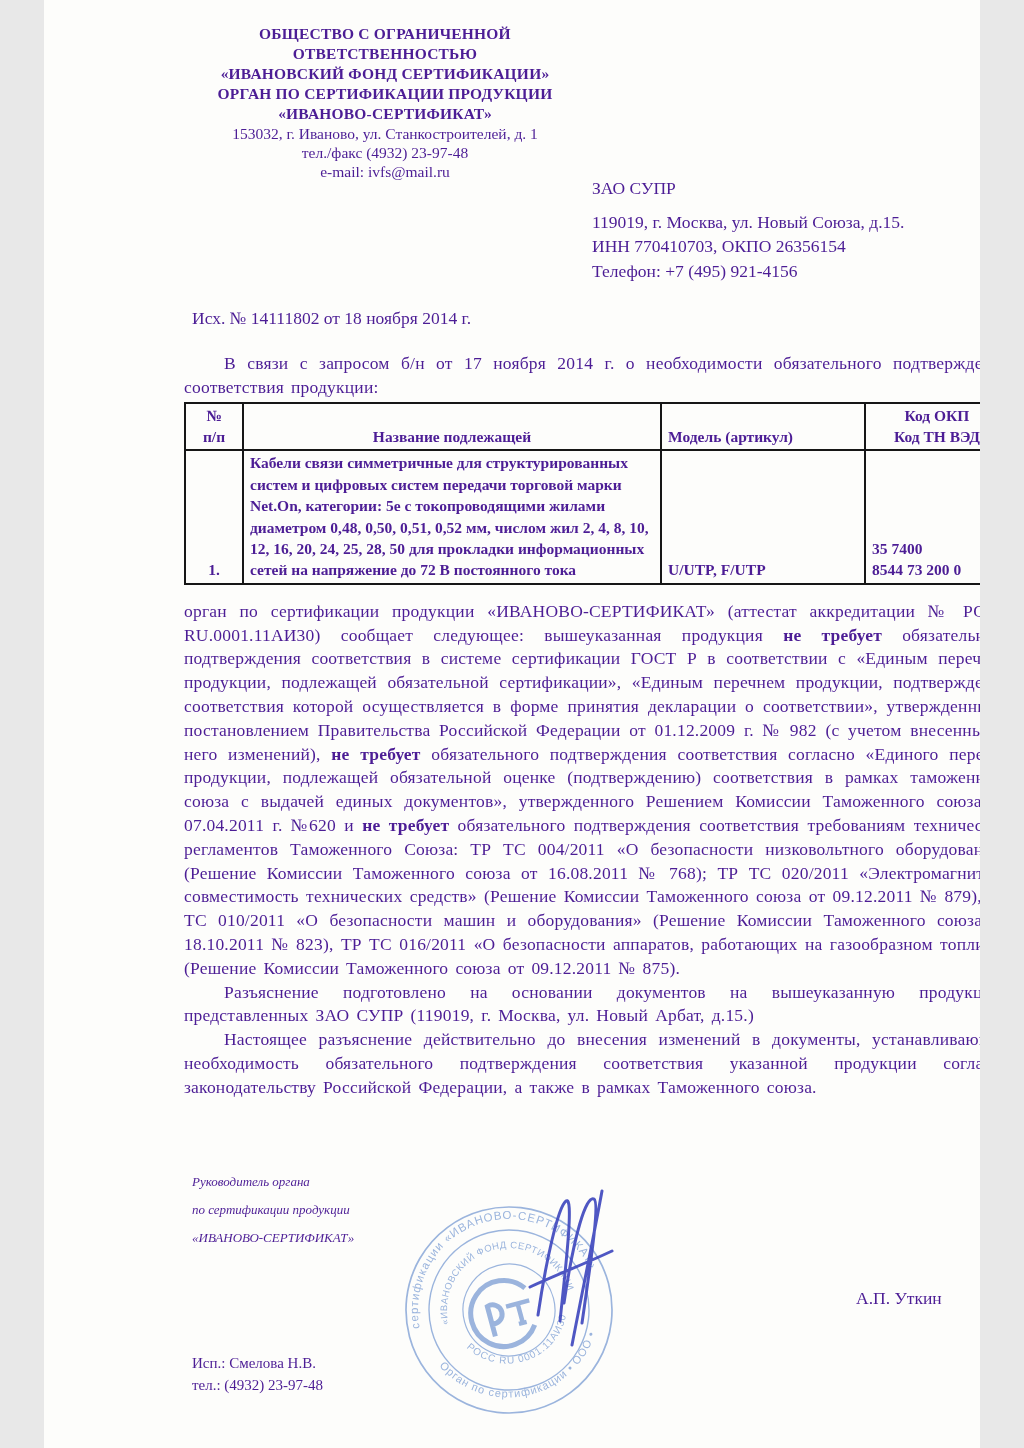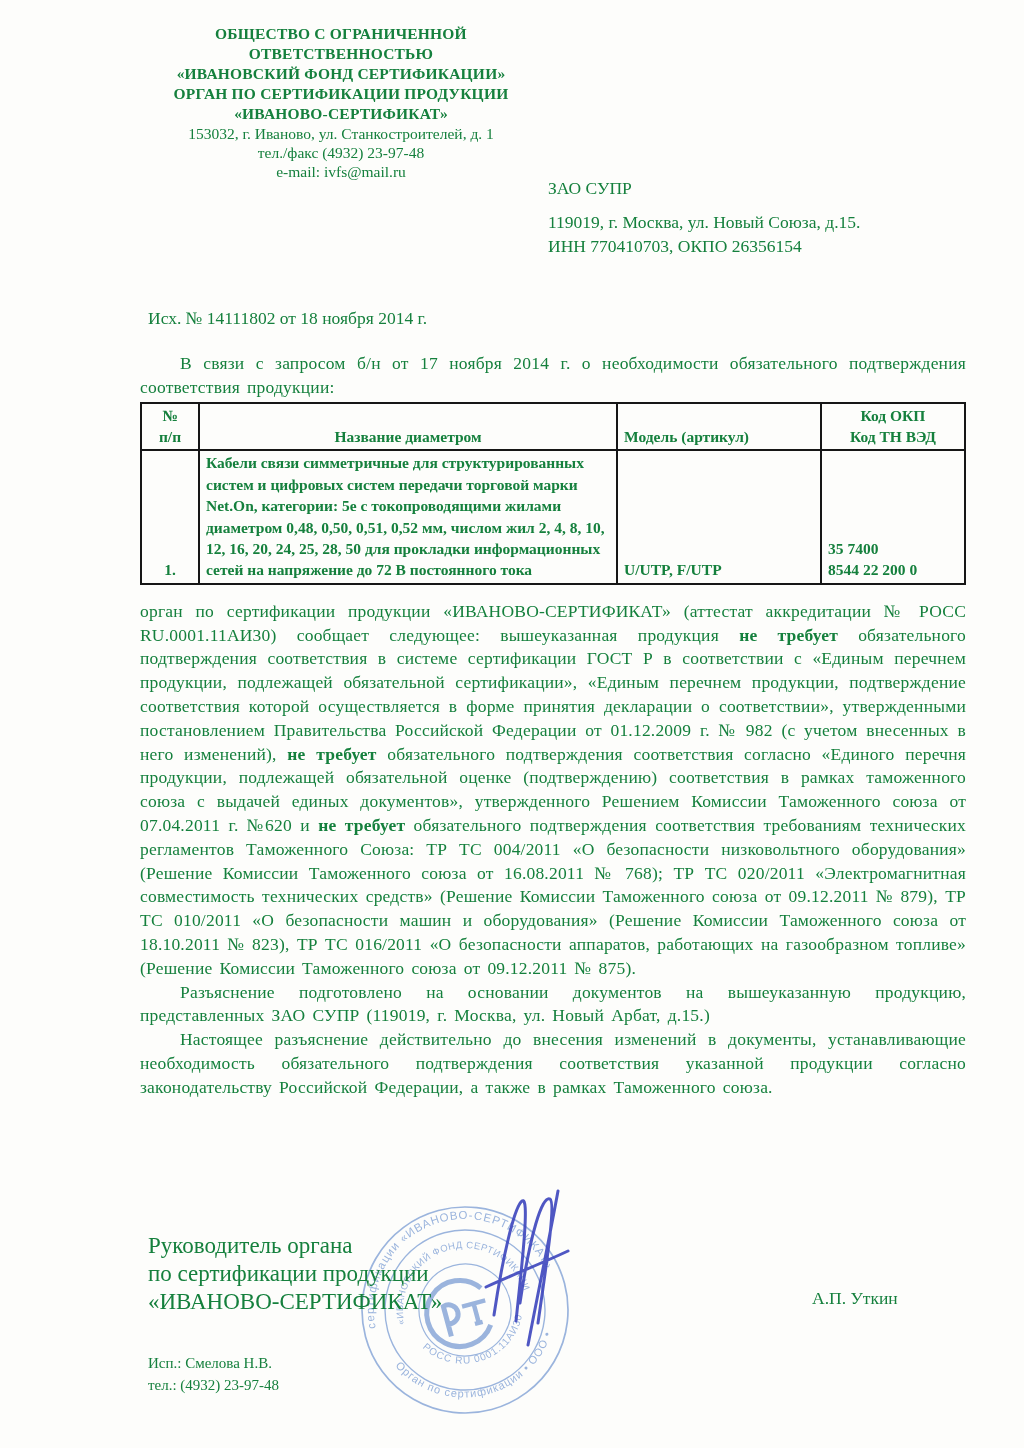--- a/index.html
+++ b/index.html
@@ -1,22 +1,22 @@
 <!DOCTYPE html>
 <html lang="ru" style="--stamp-blue: #8aa8d8; --signature-blue: #3c45bd; --text: #1d1d1d; --paper: #fdfdfb;"><head>
 <meta charset="utf-8">
 <style>
   html,body{margin:0;padding:0;background:#e8e8e8;}
   .doc{
     position:relative;
-    width:1024px;height:1448px;
+    width:936px;height:1448px;
     margin:0 auto;
     background:#fdfdfb;
     font-family:"Liberation Serif","DejaVu Serif",serif;
-    color:#15803d;
+    color:#4c1d95;
     overflow:hidden;
   }
   
   .org{position:absolute;left:118px;top:24px;width:446px;text-align:center;}
   .org .b-line{font-weight:bold;font-size:15.5px;line-height:20px;letter-spacing:.2px;}
   .org .a-line{font-size:15.5px;line-height:19px;}
   
   .recipient{position:absolute;left:548px;top:176px;font-size:17.5px;line-height:24.5px;}
   .recipient .rname{margin-bottom:9px;}
   
@@ -35,21 +35,21 @@
   table.products th,table.products td{border:2px solid #161616;padding:1px 6px 2px 6px;}
   th.c-num{width:44px;text-align:center;vertical-align:top;font-weight:bold;}
   th.c-name{width:404px;text-align:center;vertical-align:bottom;}
   th.c-model{width:190px;text-align:left;vertical-align:bottom;}
   th.c-code{text-align:center;vertical-align:bottom;}
   td.v-num{text-align:center;vertical-align:bottom;}
   td.v-name{vertical-align:top;padding-left:9px;}
   td.v-model{vertical-align:bottom;padding-left:10px;}
   td.v-code{vertical-align:bottom;padding-left:12px;}
   
-  .sign-title{position:absolute;left:148px;top:1232px;font-size:23px;line-height:28px;}
+  .sign-title{position:absolute;left:148px;top:1168px;font-size:13px;line-height:28px;font-style:italic;}
   .sign-name{position:absolute;left:812px;top:1288px;font-size:17.5px;}
   .exec{position:absolute;left:148px;top:1352px;font-size:15px;line-height:22px;}
   .stamp{position:absolute;left:345px;top:1190px;opacity:.85;}
   .stamp *{stroke:var(--stamp-blue,#8aa8d8);}
   .stamp text, .stamp textPath{fill:var(--stamp-blue,#8aa8d8);stroke:none;
       font-family:"Liberation Sans","DejaVu Sans",sans-serif;}
   .scrawl{position:absolute;left:478px;top:1183px;}
   .scrawl path{stroke:var(--signature-blue,#3c45bd);fill:none;
       stroke-width:3;stroke-linecap:round;opacity:.9;}
 </style>
@@ -66,50 +66,51 @@
     <div class="b-line">«ИВАНОВО-СЕРТИФИКАТ»</div>
     <div class="a-line">153032, г. Иваново, ул. Станкостроителей, д. 1</div>
     <div class="a-line">тел./факс (4932) 23-97-48</div>
     <div class="a-line">e-mail: ivfs@mail.ru</div>
   </header>
 
   <section class="recipient">
     <div class="rname">ЗАО СУПР</div>
     <div>119019, г. Москва, ул. Новый Союза, д.15.</div>
     <div>ИНН 770410703, ОКПО 26356154</div>
+    <div>Телефон: +7 (495) 921-4156</div>
   </section>
 
   <div class="ref">Исх. № 14111802  от 18 ноября 2014 г.</div>
 
   <div class="flow">
     <p class="ind">В связи с запросом б/н от 17 ноября 2014 г. о необходимости обязательного подтверждения соответствия продукции:</p>
 
     <table class="products">
       <thead>
         <tr>
           <th class="c-num">
             <div>№</div>
             <div>п/п</div>
           </th>
-          <th class="c-name">Название диаметром</th>
+          <th class="c-name">Название подлежащей</th>
           <th class="c-model">Модель (артикул)</th>
           <th class="c-code">
             <div>Код ОКП</div>
             <div>Код ТН ВЭД</div>
           </th>
         </tr>
       </thead>
       <tbody>
         <tr>
           <td class="v-num">1.</td>
           <td class="v-name">Кабели связи симметричные для структурированных систем и цифровых систем передачи торговой марки Net.On, категории: 5е с токопроводящими  жилами диаметром 0,48, 0,50, 0,51, 0,52 мм, числом жил 2, 4, 8, 10, 12, 16, 20, 24, 25, 28, 50 для прокладки информационных сетей на напряжение до 72 В постоянного тока</td>
           <td class="v-model">U/UTP, F/UTP</td>
           <td class="v-code">
             <div>35 7400</div>
-            <div>8544 22 200 0</div>
+            <div>8544 73 200 0</div>
           </td>
         </tr>
       </tbody>
     </table>
 
     <p class="main"><span>орган по сертификации продукции «ИВАНОВО-СЕРТИФИКАТ» (аттестат аккредитации № РОСС RU.0001.11АИ30) сообщает следующее: вышеуказанная продукция </span><span class="b">не требует</span><span> обязательного подтверждения соответствия в системе сертификации ГОСТ Р в соответствии с «Единым перечнем продукции, подлежащей обязательной сертификации», «Единым перечнем продукции, подтверждение соответствия которой осуществляется в форме принятия декларации о соответствии», утвержденными постановлением Правительства Российской Федерации от 01.12.2009 г.  № 982 (с учетом внесенных в него изменений), </span><span class="b">не требует</span><span> обязательного подтверждения соответствия согласно «Единого перечня продукции, подлежащей обязательной оценке (подтверждению) соответствия в рамках таможенного союза с выдачей единых документов», утвержденного Решением Комиссии Таможенного союза от 07.04.2011 г. №620 и </span><span class="b">не требует</span><span> обязательного подтверждения соответствия требованиям технических регламентов Таможенного Союза: ТР ТС 004/2011 «О безопасности низковольтного оборудования»  (Решение Комиссии Таможенного союза от 16.08.2011 № 768); ТР ТС 020/2011 «Электромагнитная совместимость технических средств» (Решение Комиссии Таможенного союза от 09.12.2011 № 879), ТР ТС 010/2011 «О безопасности машин и оборудования» (Решение Комиссии Таможенного союза от 18.10.2011 № 823), ТР ТС 016/2011 «О безопасности аппаратов, работающих на газообразном топливе» (Решение Комиссии Таможенного союза от 09.12.2011 № 875).</span></p>
     <p class="ind">Разъяснение подготовлено на основании документов на вышеуказанную продукцию, представленных ЗАО СУПР (119019, г. Москва, ул. Новый Арбат, д.15.)</p>
     <p class="ind">Настоящее разъяснение действительно до внесения изменений в документы, устанавливающие необходимость обязательного подтверждения соответствия  указанной продукции согласно законодательству Российской Федерации, а также в рамках Таможенного союза.</p>
   </div>
 

